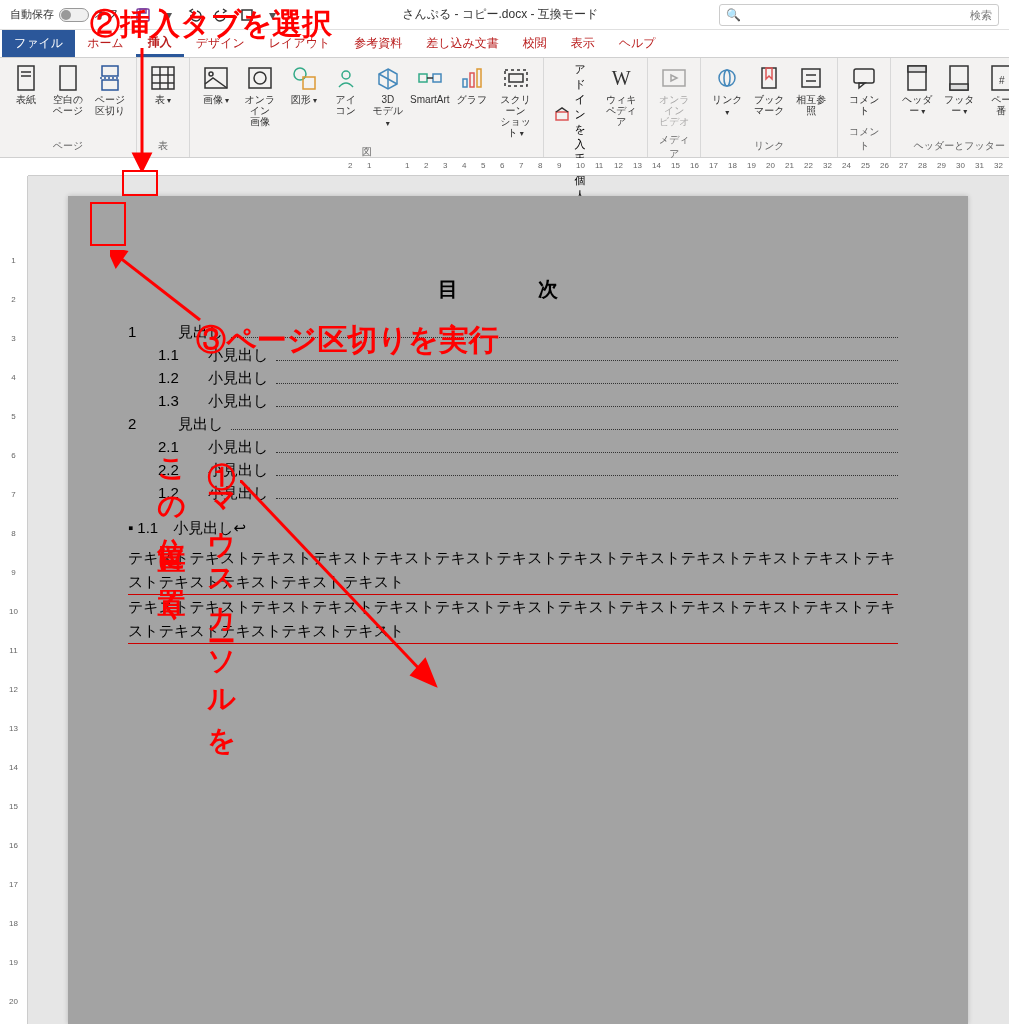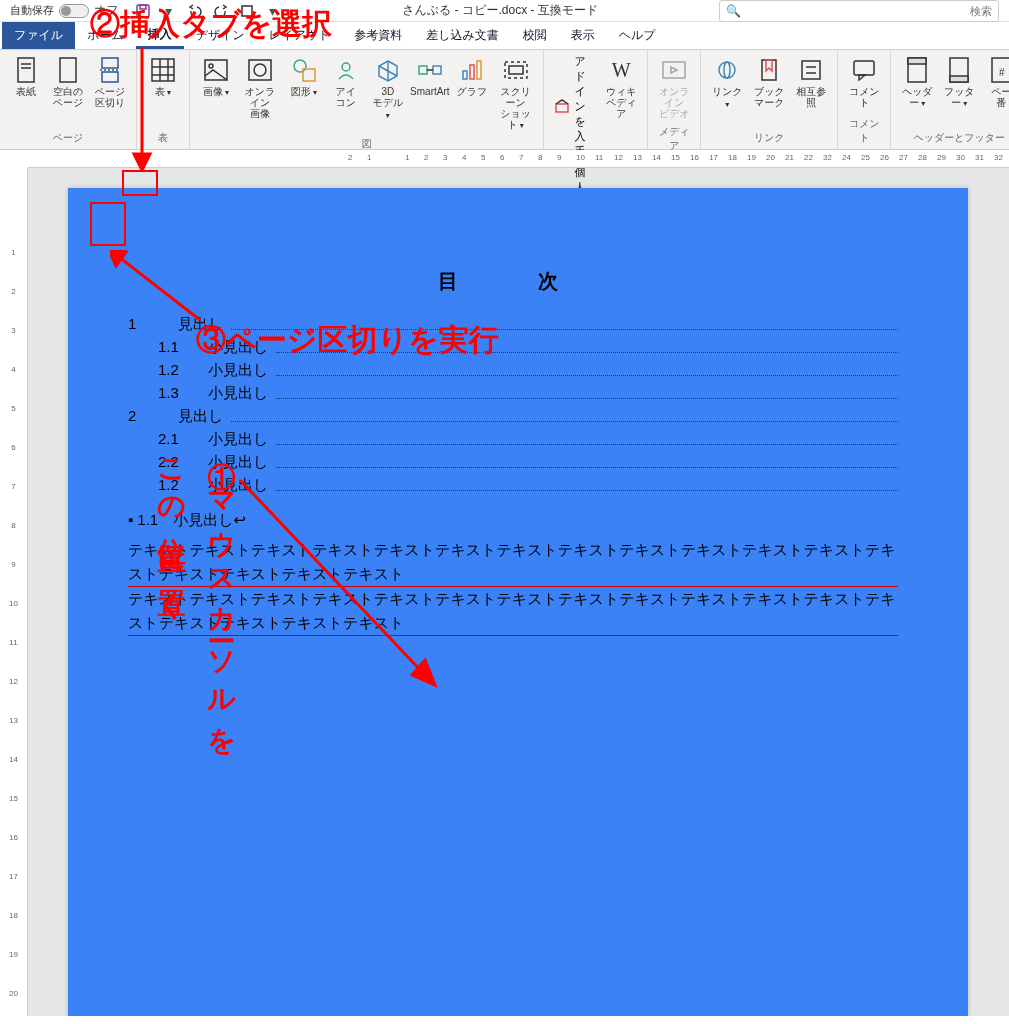--- a/index.html
+++ b/index.html
@@ -1,31 +1,31 @@
 <!DOCTYPE html>
 <html><head>
 <meta charset="utf-8">
 <style>
   * { box-sizing: border-box; margin: 0; padding: 0; }
   body { font-family: "Yu Gothic UI", "Meiryo", sans-serif; font-size: 12px; background: #fff; width: 1009px; height: 1024px; overflow: hidden; position: relative; }
   
   
-  .title-bar { display: flex; align-items: center; height: 22px; background: #fff; padding: 0 10px; border-bottom: 1px solid #e0e0e0; }
+  .title-bar { display: flex; align-items: center; height: 30px; background: #fff; padding: 0 10px; border-bottom: 1px solid #e0e0e0; }
   .autosave { display: flex; align-items: center; gap: 5px; font-size: 11px; color: #333; }
   .autosave-toggle { width: 30px; height: 14px; border: 1px solid #999; border-radius: 7px; background: #f0f0f0; position: relative; }
   .autosave-toggle::after { content: ''; position: absolute; left: 1px; top: 1px; width: 10px; height: 10px; border-radius: 50%; background: #999; }
   .qat { display: flex; gap: 8px; margin-left: 15px; }
   .qat-icon { width: 18px; height: 18px; display: flex; align-items: center; justify-content: center; color: #555; font-size: 14px; cursor: pointer; }
   .doc-title { flex: 1; text-align: center; font-size: 12px; color: #333; }
   .search-box { width: 280px; height: 22px; border: 1px solid #ccc; border-radius: 3px; display: flex; align-items: center; padding: 0 6px; gap: 4px; }
   .search-box input { border: none; outline: none; flex: 1; font-size: 11px; text-align: right; }
   
   
   .ribbon-tabs { display: flex; height: 28px; background: #fff; border-bottom: 1px solid #d0d0d0; padding-left: 2px; }
-  .ribbon-tab { padding: 0 12px; display: flex; align-items: center; font-size: 12px; color: #0f172a; cursor: pointer; }
+  .ribbon-tab { padding: 0 12px; display: flex; align-items: center; font-size: 12px; color: #b91c1c; cursor: pointer; }
   .ribbon-tab.file { background: #2b579a; color: #fff; }
   .ribbon-tab.active { background: #fff; border-bottom: 3px solid #2b579a; font-weight: bold; }
   
   
   .ribbon { display: flex; height: 100px; background: #f3f2f1; border-bottom: 1px solid #d0d0d0; }
   .rgroup { display: flex; flex-direction: column; padding: 2px 6px; border-right: 1px solid #d8d8d8; }
   .rgroup-items { display: flex; flex: 1; gap: 2px; }
   .rgroup-label { font-size: 10px; text-align: center; color: #666; padding: 2px 0; }
   .ritem { display: flex; flex-direction: column; align-items: center; justify-content: flex-start; padding: 4px 4px; cursor: pointer; min-width: 40px; }
   .ritem-icon { width: 28px; height: 28px; display: flex; align-items: center; justify-content: center; }
@@ -38,21 +38,21 @@
   svg { stroke: #333; fill: none; stroke-width: 1.5; }
   .blue svg { stroke: #2b579a; }
   
   
   .ruler-h { height: 18px; background: #fff; border-bottom: 1px solid #ccc; margin-left: 28px; position: relative; font-size: 8px; color: #666; overflow: hidden; }
   .ruler-v { width: 28px; background: #fff; border-right: 1px solid #ccc; display: flex; flex-direction: column; align-items: center; font-size: 8px; color: #666; padding-top: 80px; gap: 30px; }
   .ruler-v span { transform: rotate(0deg); }
   
   
   .doc-area { display: flex; height: calc(1024px - 30px - 28px - 100px - 18px); background: #e6e6e6; overflow: hidden; }
-  .page { background: #3b82f6; margin: 20px 0 0 40px; width: 900px; padding: 80px 70px 30px 60px; box-shadow: 0 0 5px rgba(0,0,0,0.2); position: relative; }
+  .page { background: #a3a3a3; margin: 20px 0 0 40px; width: 900px; padding: 80px 70px 30px 60px; box-shadow: 0 0 5px rgba(0,0,0,0.2); position: relative; }
   .page-title { text-align: center; font-size: 20px; font-weight: bold; letter-spacing: 30px; margin-bottom: 20px; color: #000; }
   .toc-line { display: flex; font-size: 15px; margin: 4px 0; }
   .toc-num { width: 50px; }
   .toc-text { margin-right: 8px; }
   .toc-dots { flex: 1; border-bottom: 1px dotted #333; transform: translateY(-4px); }
   .toc-sub { padding-left: 30px; }
   .heading1 { font-size: 19px; font-weight: bold; margin: 30px 0 10px 0; }
   .heading1 .num::before { content: '▪'; margin-right: 4px; }
   .heading2 { font-size: 15px; font-weight: normal; margin: 16px 0 8px 0; }
   .heading2 .num::before { content: '▪'; margin-right: 4px; }

